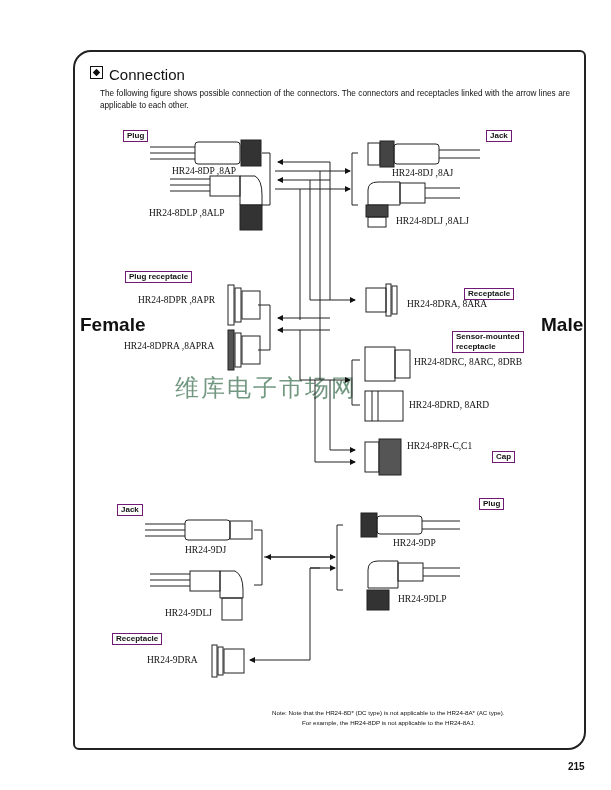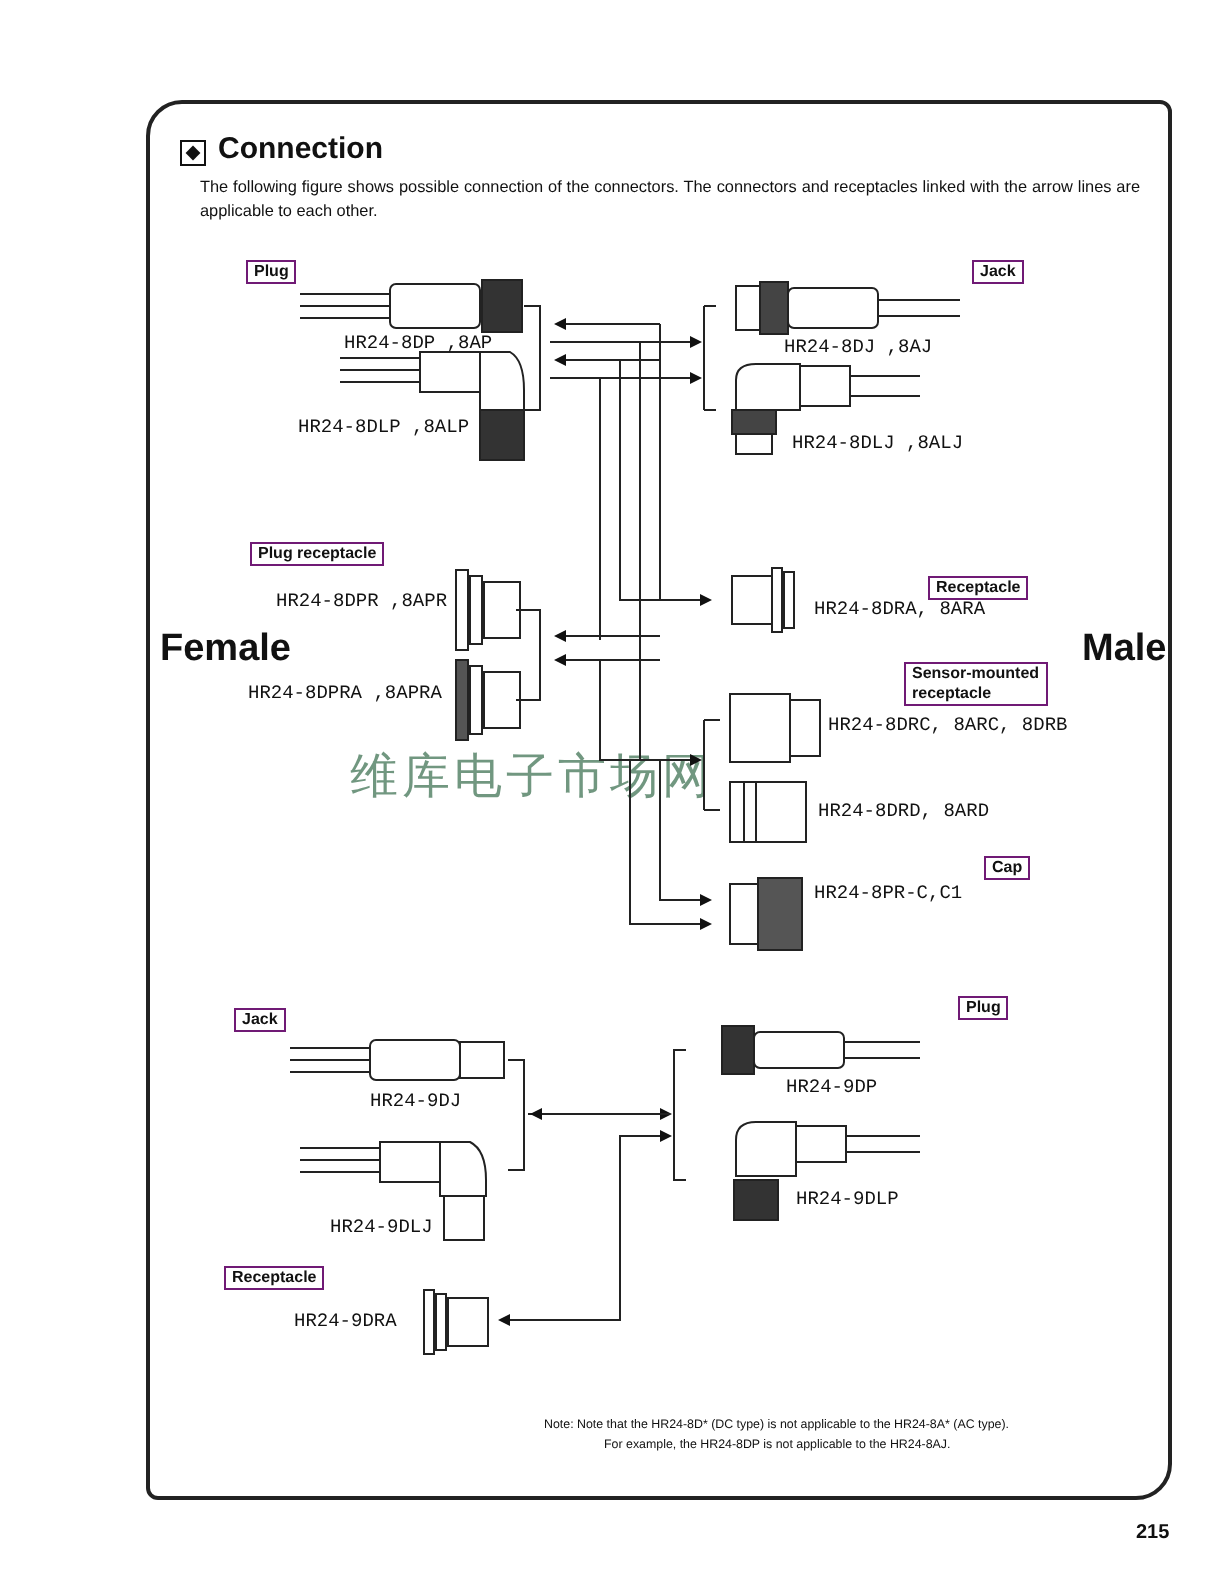--- a/index.html
+++ b/index.html
@@ -1,23 +1,23 @@
 <!DOCTYPE html>
 <html><head>
 <meta charset="utf-8">
 <style>
   html,body{margin:0;padding:0;background:#fff;}
   body{width:611px;height:790px;position:relative;overflow:hidden;font-family:"Liberation Sans",sans-serif;color:#111;}
   .frame{position:absolute;left:73px;top:50px;width:513px;height:700px;border:2px solid #222;border-radius:18px 6px 18px 6px;box-sizing:border-box;}
-  .heading{position:absolute;left:90px;top:66px;display:flex;align-items:flex-end;font-weight:bold;font-size:15px;}
+  .heading{position:absolute;left:90px;top:66px;display:flex;align-items:flex-start;font-weight:normal;font-size:15px;}
   .heading .dia{width:11px;height:11px;border:1.5px solid #111;display:inline-block;margin-right:6px;position:relative;}
   .heading .dia::after{content:"";position:absolute;left:2px;top:2px;width:7px;height:7px;background:#111;transform:rotate(45deg) scale(.75);}
   .desc{position:absolute;left:100px;top:88px;width:470px;font-size:8.2px;line-height:11.5px;text-align:justify;}
   .tag{position:absolute;border:1px solid #701a75;font-weight:bold;font-size:8px;padding:0 3px;line-height:10px;background:#fff;}
-  .lbl{position:absolute;font-family:Liberation Mono, monospace;font-size:9.5px;white-space:nowrap;}
+  .lbl{position:absolute;font-family:Liberation Serif, serif;font-size:9.5px;white-space:nowrap;}
   .big{position:absolute;font-weight:bold;font-size:19px;}
   .note{position:absolute;left:272px;top:708px;font-size:6.2px;line-height:10px;}
   .pageno{position:absolute;left:568px;top:761px;font-weight:bold;font-size:10px;}
   .wm{position:absolute;left:175px;top:372px;font-family:"DejaVu Serif",serif;font-size:24px;color:#14532d;letter-spacing:2px;opacity:.6;}
   svg.diag{position:absolute;left:0;top:0;}
 </style>
 </head>
 <body>
 
 <div class="frame"></div>
@@ -179,21 +179,21 @@
 </svg>
 
 <div class="tag" style="left:123px;top:130px;">Plug</div>
 <div class="tag" style="left:486px;top:130px;">Jack</div>
 <div class="tag" style="left:125px;top:271px;">Plug receptacle</div>
 <div class="tag" style="left:464px;top:288px;">Receptacle</div>
 <div class="tag" style="left:452px;top:331px;">
   <span>Sensor-mounted</span><br>
   <span>receptacle</span>
 </div>
-<div class="tag" style="left:492px;top:428px;">Cap</div>
+<div class="tag" style="left:492px;top:451px;">Cap</div>
 <div class="tag" style="left:117px;top:504px;">Jack</div>
 <div class="tag" style="left:479px;top:498px;">Plug</div>
 <div class="tag" style="left:112px;top:633px;">Receptacle</div>
 
 <div class="big" style="left:80px;top:314px;">Female</div>
 <div class="big" style="left:541px;top:314px;">Male</div>
 
 <div class="lbl" style="left:172px;top:166px;">HR24-8DP ,8AP</div>
 <div class="lbl" style="left:149px;top:208px;">HR24-8DLP ,8ALP</div>
 <div class="lbl" style="left:392px;top:168px;">HR24-8DJ ,8AJ</div>

